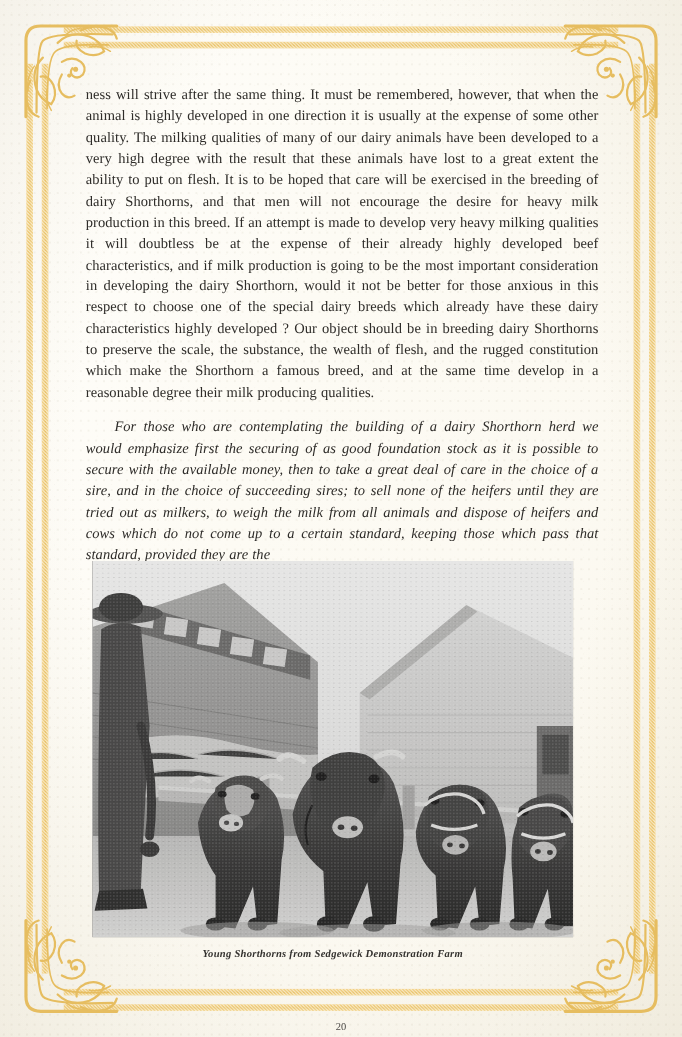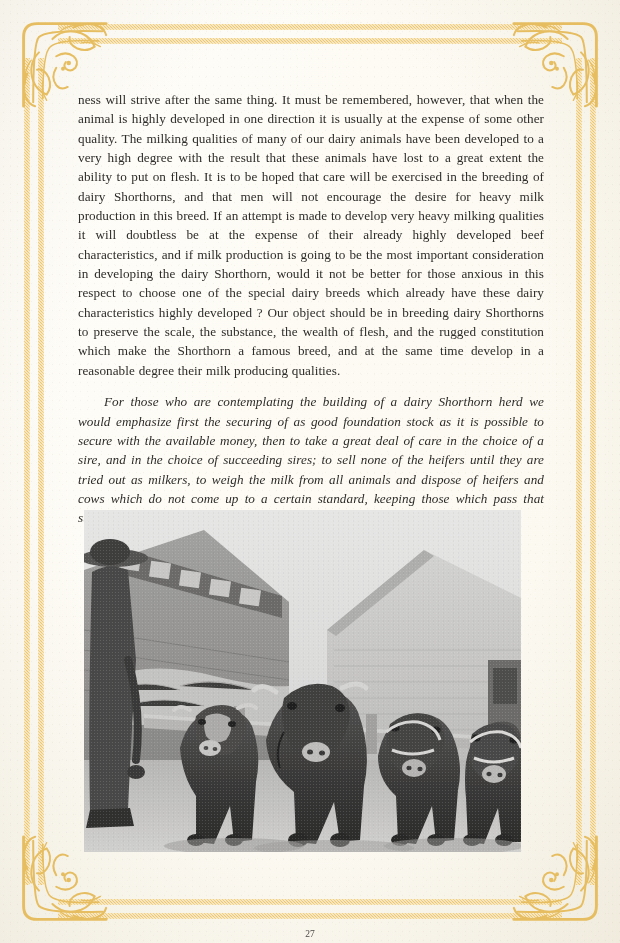--- a/index.html
+++ b/index.html
@@ -70,21 +70,21 @@
   .corner svg { display: block; width: 100%; height: 100%; }
   .corner-tl { top: 14px;   left: 14px; }
   .corner-tr { top: 14px;   right: 14px;  transform: scaleX(-1); }
   .corner-bl { bottom: 14px; left: 14px;  transform: scaleY(-1); }
   .corner-br { bottom: 14px; right: 14px; transform: scale(-1,-1); }
 
   
   .content {
     position: absolute;
     left: 78px;
-    top: 90px;
+    top: 76px;
     width: 466px;
   }
   .para {
     margin: 0 0 0 0;
     text-align: justify;
     text-align-last: left;
     font-size: 13.2px;
     line-height: 19.35px;
     color: #2e2c29;
     letter-spacing: .05px;
@@ -373,17 +373,18 @@
         <path d="M390 248 Q410 256 430 248" stroke="#e2ded1" stroke-width="3" fill="none"></path>
         <ellipse cx="388" cy="330" rx="9" ry="6" fill="#26231f"></ellipse>
         <ellipse cx="420" cy="330" rx="9" ry="6" fill="#26231f"></ellipse>
 
         <ellipse cx="150" cy="336" rx="70" ry="8" fill="#a39d90" opacity=".55"></ellipse>
         <ellipse cx="250" cy="338" rx="80" ry="8" fill="#a39d90" opacity=".5"></ellipse>
         <ellipse cx="370" cy="336" rx="70" ry="8" fill="#a39d90" opacity=".5"></ellipse>
       </svg>
       <div class="photo-grain"></div>
     </div>
-  </div>
-
-  <div class="folio">27</div>
+    <div class="caption">Young Shorthorns from Sedgewick Demonstration Farm</div>
+  </div>
+
+  <div class="folio">20</div>
 
 </div>
 
 </body></html>

